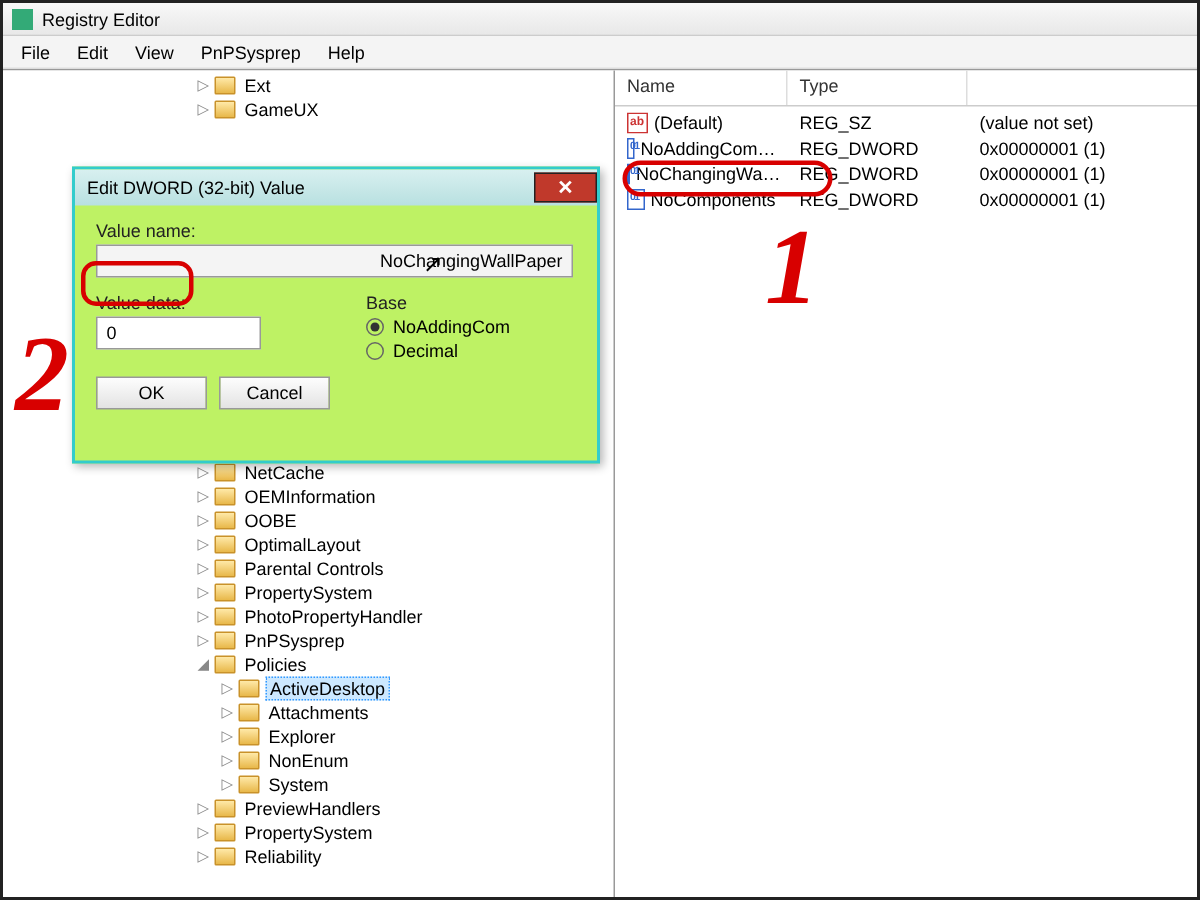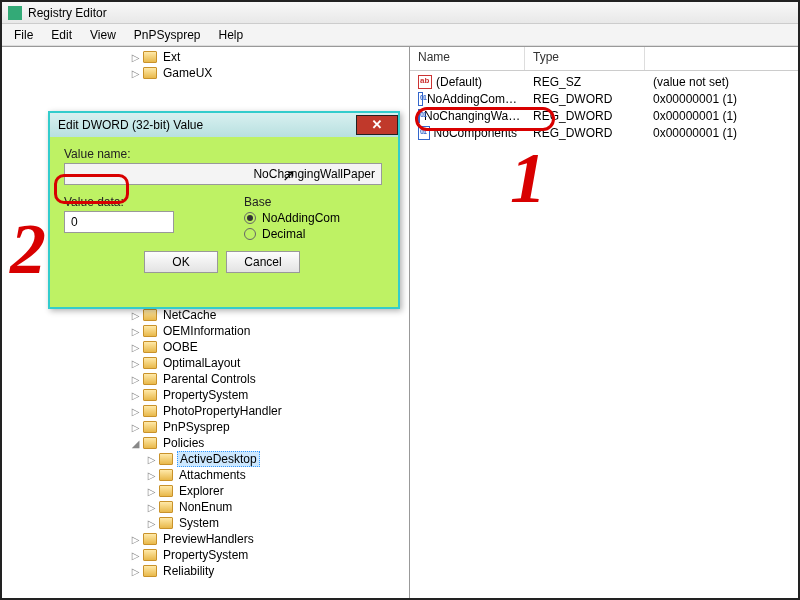--- a/index.html
+++ b/index.html
@@ -34,21 +34,21 @@
 .dlg-close { width: 42px; height: 20px; background: #c0392b; color: #fff; text-align: center; line-height: 18px; font-weight: bold; font-size: 13px; border: 1px solid #222; }
 .dlg-body { padding: 10px 14px; }
 .dlg-label { color: #222; margin-bottom: 2px; }
 .dlg-input { width: 318px; height: 22px; border: 1px solid #999; background: #fff; padding: 2px 6px; display: block; }
 .dlg-input.ro { background: #f4f4f4; text-align: right; }
 .dlg-row2 { display: flex; margin-top: 10px; gap: 30px; }
 .dlg-left { width: 150px; }
 .radio { display: flex; align-items: center; gap: 6px; margin-top: 2px; }
 .radio .r { width: 12px; height: 12px; border: 1px solid #666; border-radius: 50%; display: inline-block; position: relative; }
 .radio .r.checked::after { content: ""; position: absolute; top: 2px; left: 2px; width: 6px; height: 6px; background: #333; border-radius: 50%; }
-.dlg-btns { display: flex; justify-content: center; gap: 8px; margin-top: 10px; padding-right: 4px; }
+.dlg-btns { display: flex; justify-content: flex-start; gap: 8px; margin-top: 10px; padding-right: 4px; }
 .dlg-btns button { width: 74px; height: 22px; border: 1px solid #999; background: linear-gradient(#fdfdfd,#e3e3e3); cursor: default; }
 .annot-1 { position: absolute; left: 508px; top: 135px; font-size: 72px; font-weight: 900; font-style: italic; color: #d80000; font-family: Georgia, serif; }
 .annot-2 { position: absolute; left: 8px; top: 206px; font-size: 72px; font-weight: 900; font-style: italic; color: #d80000; font-family: Georgia, serif; }
 .annot-ring-1 { position: absolute; left: 413px; top: 105px; width: 140px; height: 24px; border: 3px solid #d80000; border-radius: 12px; }
 .annot-ring-2 { position: absolute; left: 52px; top: 172px; width: 75px; height: 30px; border: 3px solid #d80000; border-radius: 10px; }
 .cursor { position: absolute; left: 280px; top: 164px; width: 14px; height: 20px; }
 .cursor::before { content: "↖"; font-size: 16px; color: #000; transform: scaleX(-1); display: inline-block; }
 .col-type-fix { width: 120px; }
 </style>
 </head>

